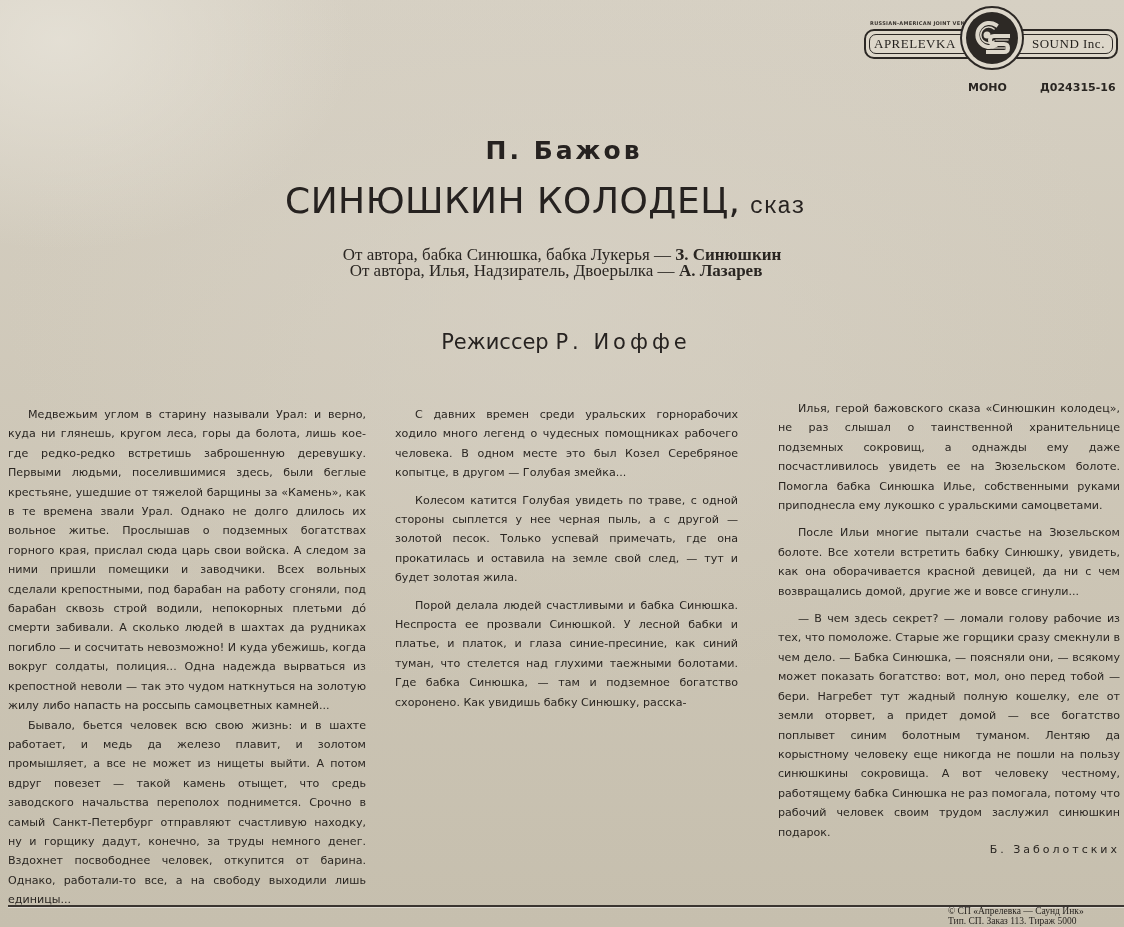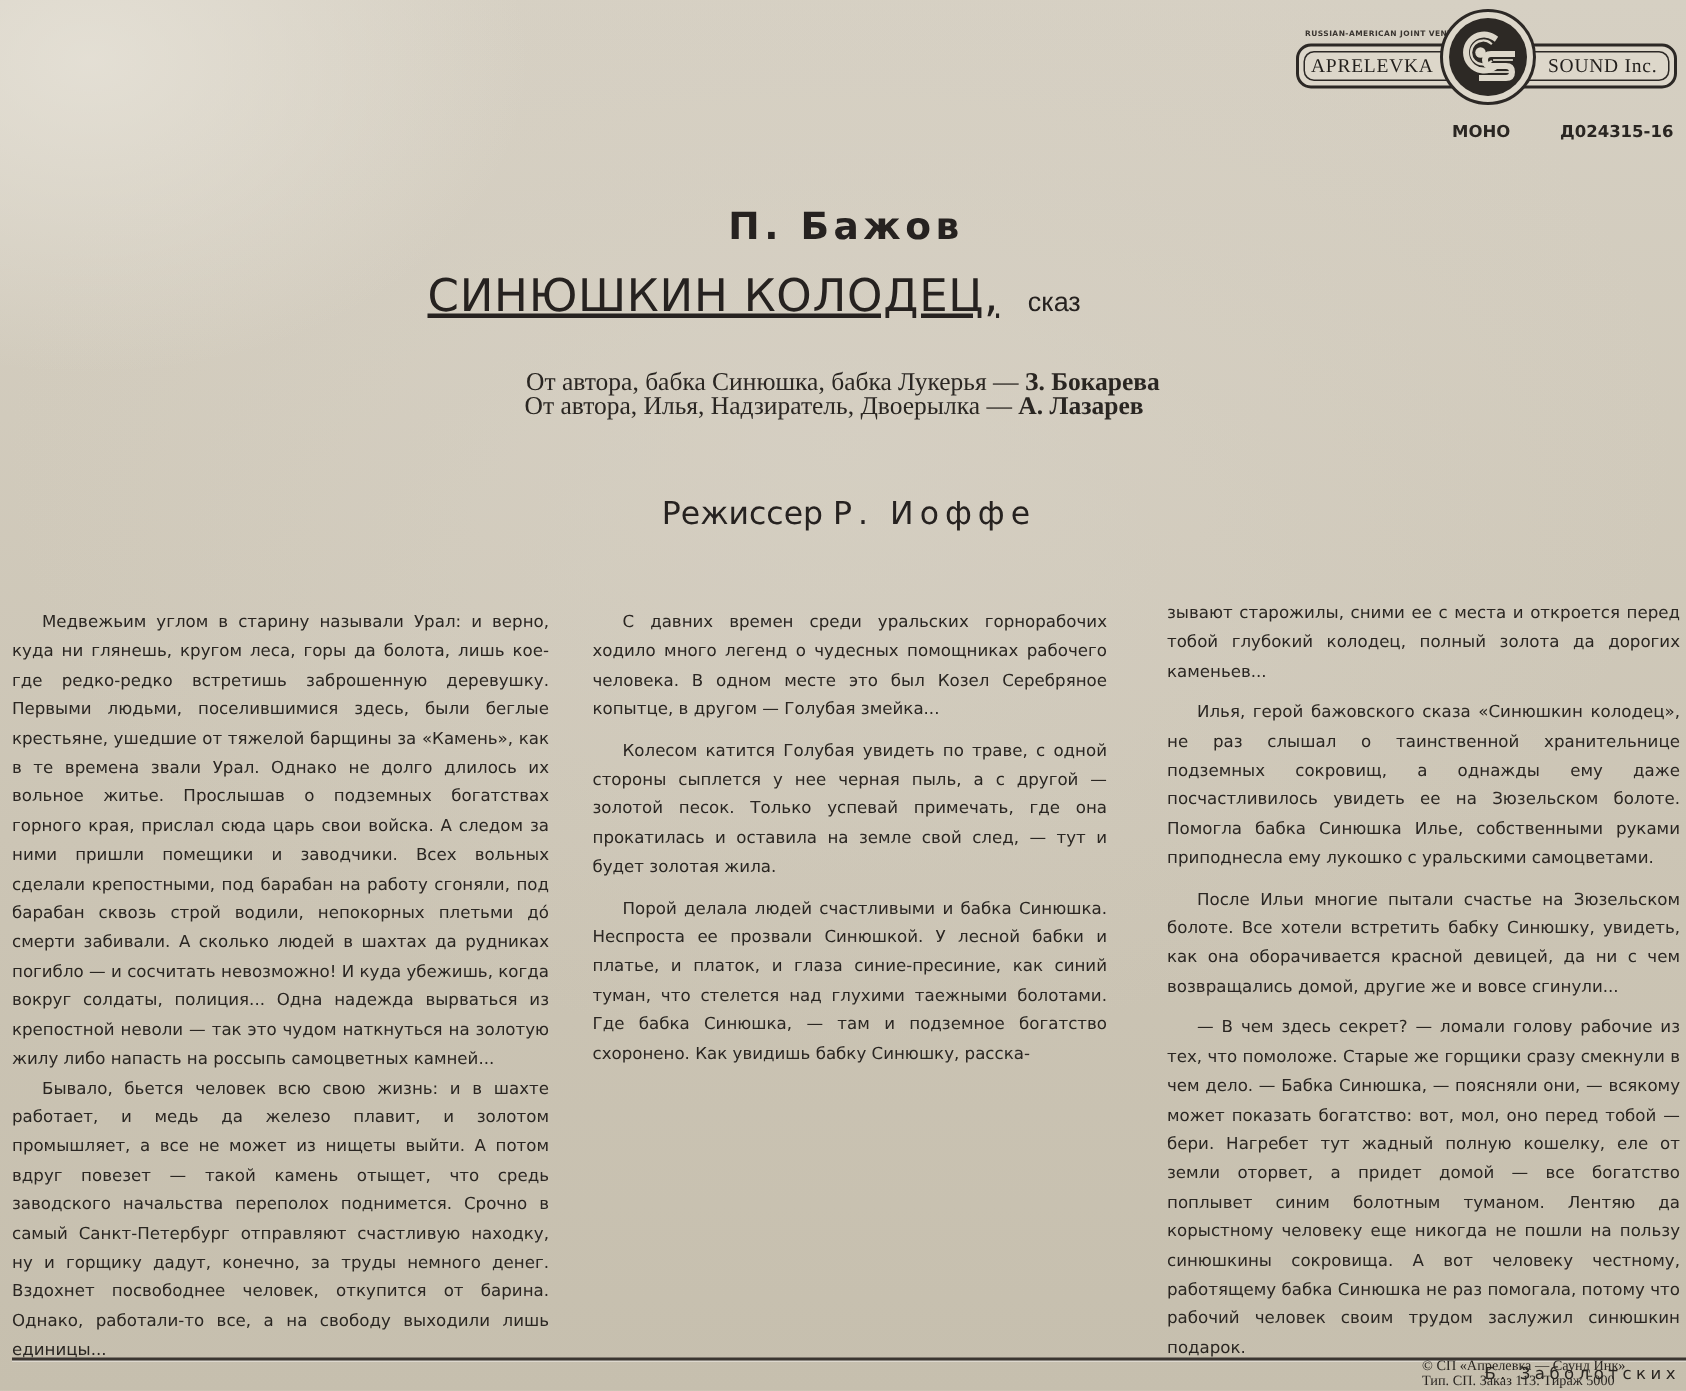--- a/index.html
+++ b/index.html
@@ -121,28 +121,27 @@
     }
     .title {
       position: absolute;
       top: 180px;
       left: 285px;
       white-space: nowrap;
       color: #262220;
     }
     .title .main {
       font-family: "DejaVu Sans", sans-serif;
-      font-size: 30px;
+      font-size: 36px;
       letter-spacing: 0.5px;
-      text-decoration: underline;
     }
     .title .genre {
-      font-family: Liberation Sans, sans-serif;
-      font-size: 18px;
-      margin-left: 14px;
+      font-family: Liberation Mono, monospace;
+      font-size: 23px;
+      margin-left: 4px;
     }
     .cast {
       position: absolute;
       left: 0;
       width: 1124px;
       text-align: center;
       font-family: "Liberation Serif", serif;
       font-size: 17px;
       color: #2a2622;
       white-space: nowrap;
@@ -237,21 +236,21 @@
 <div class="catalog mono">МОНО</div>
 <div class="catalog num">Д024315-16</div>
 
 <div class="author">П. Бажов</div>
 <div class="title">
   <span class="main">СИНЮШКИН КОЛОДЕЦ,</span>
   <span class="genre">сказ</span>
 </div>
 <div class="cast c1">
   <span>От автора, бабка Синюшка, бабка Лукерья —</span>
-  <span class="actor">З. Бокарева</span>
+  <span class="actor">З. Синюшкин</span>
 </div>
 <div class="cast c2">
   <span>От автора, Илья, Надзиратель, Двоерылка —</span>
   <span class="actor">А. Лазарев</span>
 </div>
 <div class="director">
   <span>Режиссер</span>
   <span class="name">Р. Иоффе</span>
 </div>
 
@@ -260,21 +259,20 @@
   <p>Бывало, бьется человек всю свою жизнь: и в шахте работает, и медь да железо плавит, и золотом промышляет, а все не может из нищеты выйти. А потом вдруг повезет — такой камень отыщет, что средь заводского начальства переполох поднимется. Срочно в самый Санкт-Петербург отправляют счастливую находку, ну и горщику дадут, конечно, за труды немного денег. Вздохнет посвободнее человек, откупится от барина. Однако, работали-то все, а на свободу выходили лишь единицы...</p>
 </div>
 
 <div class="col c2">
   <p>С давних времен среди уральских горнорабочих ходило много легенд о чудесных помощниках рабочего человека. В одном месте это был Козел Серебряное копытце, в другом — Голубая змейка...</p>
   <p>Колесом катится Голубая увидеть по траве, с одной стороны сыплется у нее черная пыль, а с другой — золотой песок. Только успевай примечать, где она прокатилась и оставила на земле свой след, — тут и будет золотая жила.</p>
   <p>Порой делала людей счастливыми и бабка Синюшка. Неспроста ее прозвали Синюшкой. У лесной бабки и платье, и платок, и глаза синие-пресиние, как синий туман, что стелется над глухими таежными болотами. Где бабка Синюшка, — там и подземное богатство схоронено. Как увидишь бабку Синюшку, расска-</p>
 </div>
 
 <div class="col c3">
-  <p class="cont">зывают старожилы, сними ее с места и откроется перед тобой глубокий колодец, полный золота да дорогих каменьев...</p>
   <p>Илья, герой бажовского сказа «Синюшкин колодец», не раз слышал о таинственной хранительнице подземных сокровищ, а однажды ему даже посчастливилось увидеть ее на Зюзельском болоте. Помогла бабка Синюшка Илье, собственными руками приподнесла ему лукошко с уральскими самоцветами.</p>
   <p>После Ильи многие пытали счастье на Зюзельском болоте. Все хотели встретить бабку Синюшку, увидеть, как она оборачивается красной девицей, да ни с чем возвращались домой, другие же и вовсе сгинули...</p>
   <p style="margin-bottom:0">— В чем здесь секрет? — ломали голову рабочие из тех, что помоложе. Старые же горщики сразу смекнули в чем дело. — Бабка Синюшка, — поясняли они, — всякому может показать богатство: вот, мол, оно перед тобой — бери. Нагребет тут жадный полную кошелку, еле от земли оторвет, а придет домой — все богатство поплывет синим болотным туманом. Лентяю да корыстному человеку еще никогда не пошли на пользу синюшкины сокровища. А вот человеку честному, работящему бабка Синюшка не раз помогала, потому что рабочий человек своим трудом заслужил синюшкин подарок.</p>
   <div class="signature">Б. Заболотских</div>
 </div>
 
 <div class="rule"></div>
 <div class="imprint">
   <div>© СП «Апрелевка — Саунд Инк»</div>
   <div>Тип. СП. Заказ 113. Тираж 5000</div>

